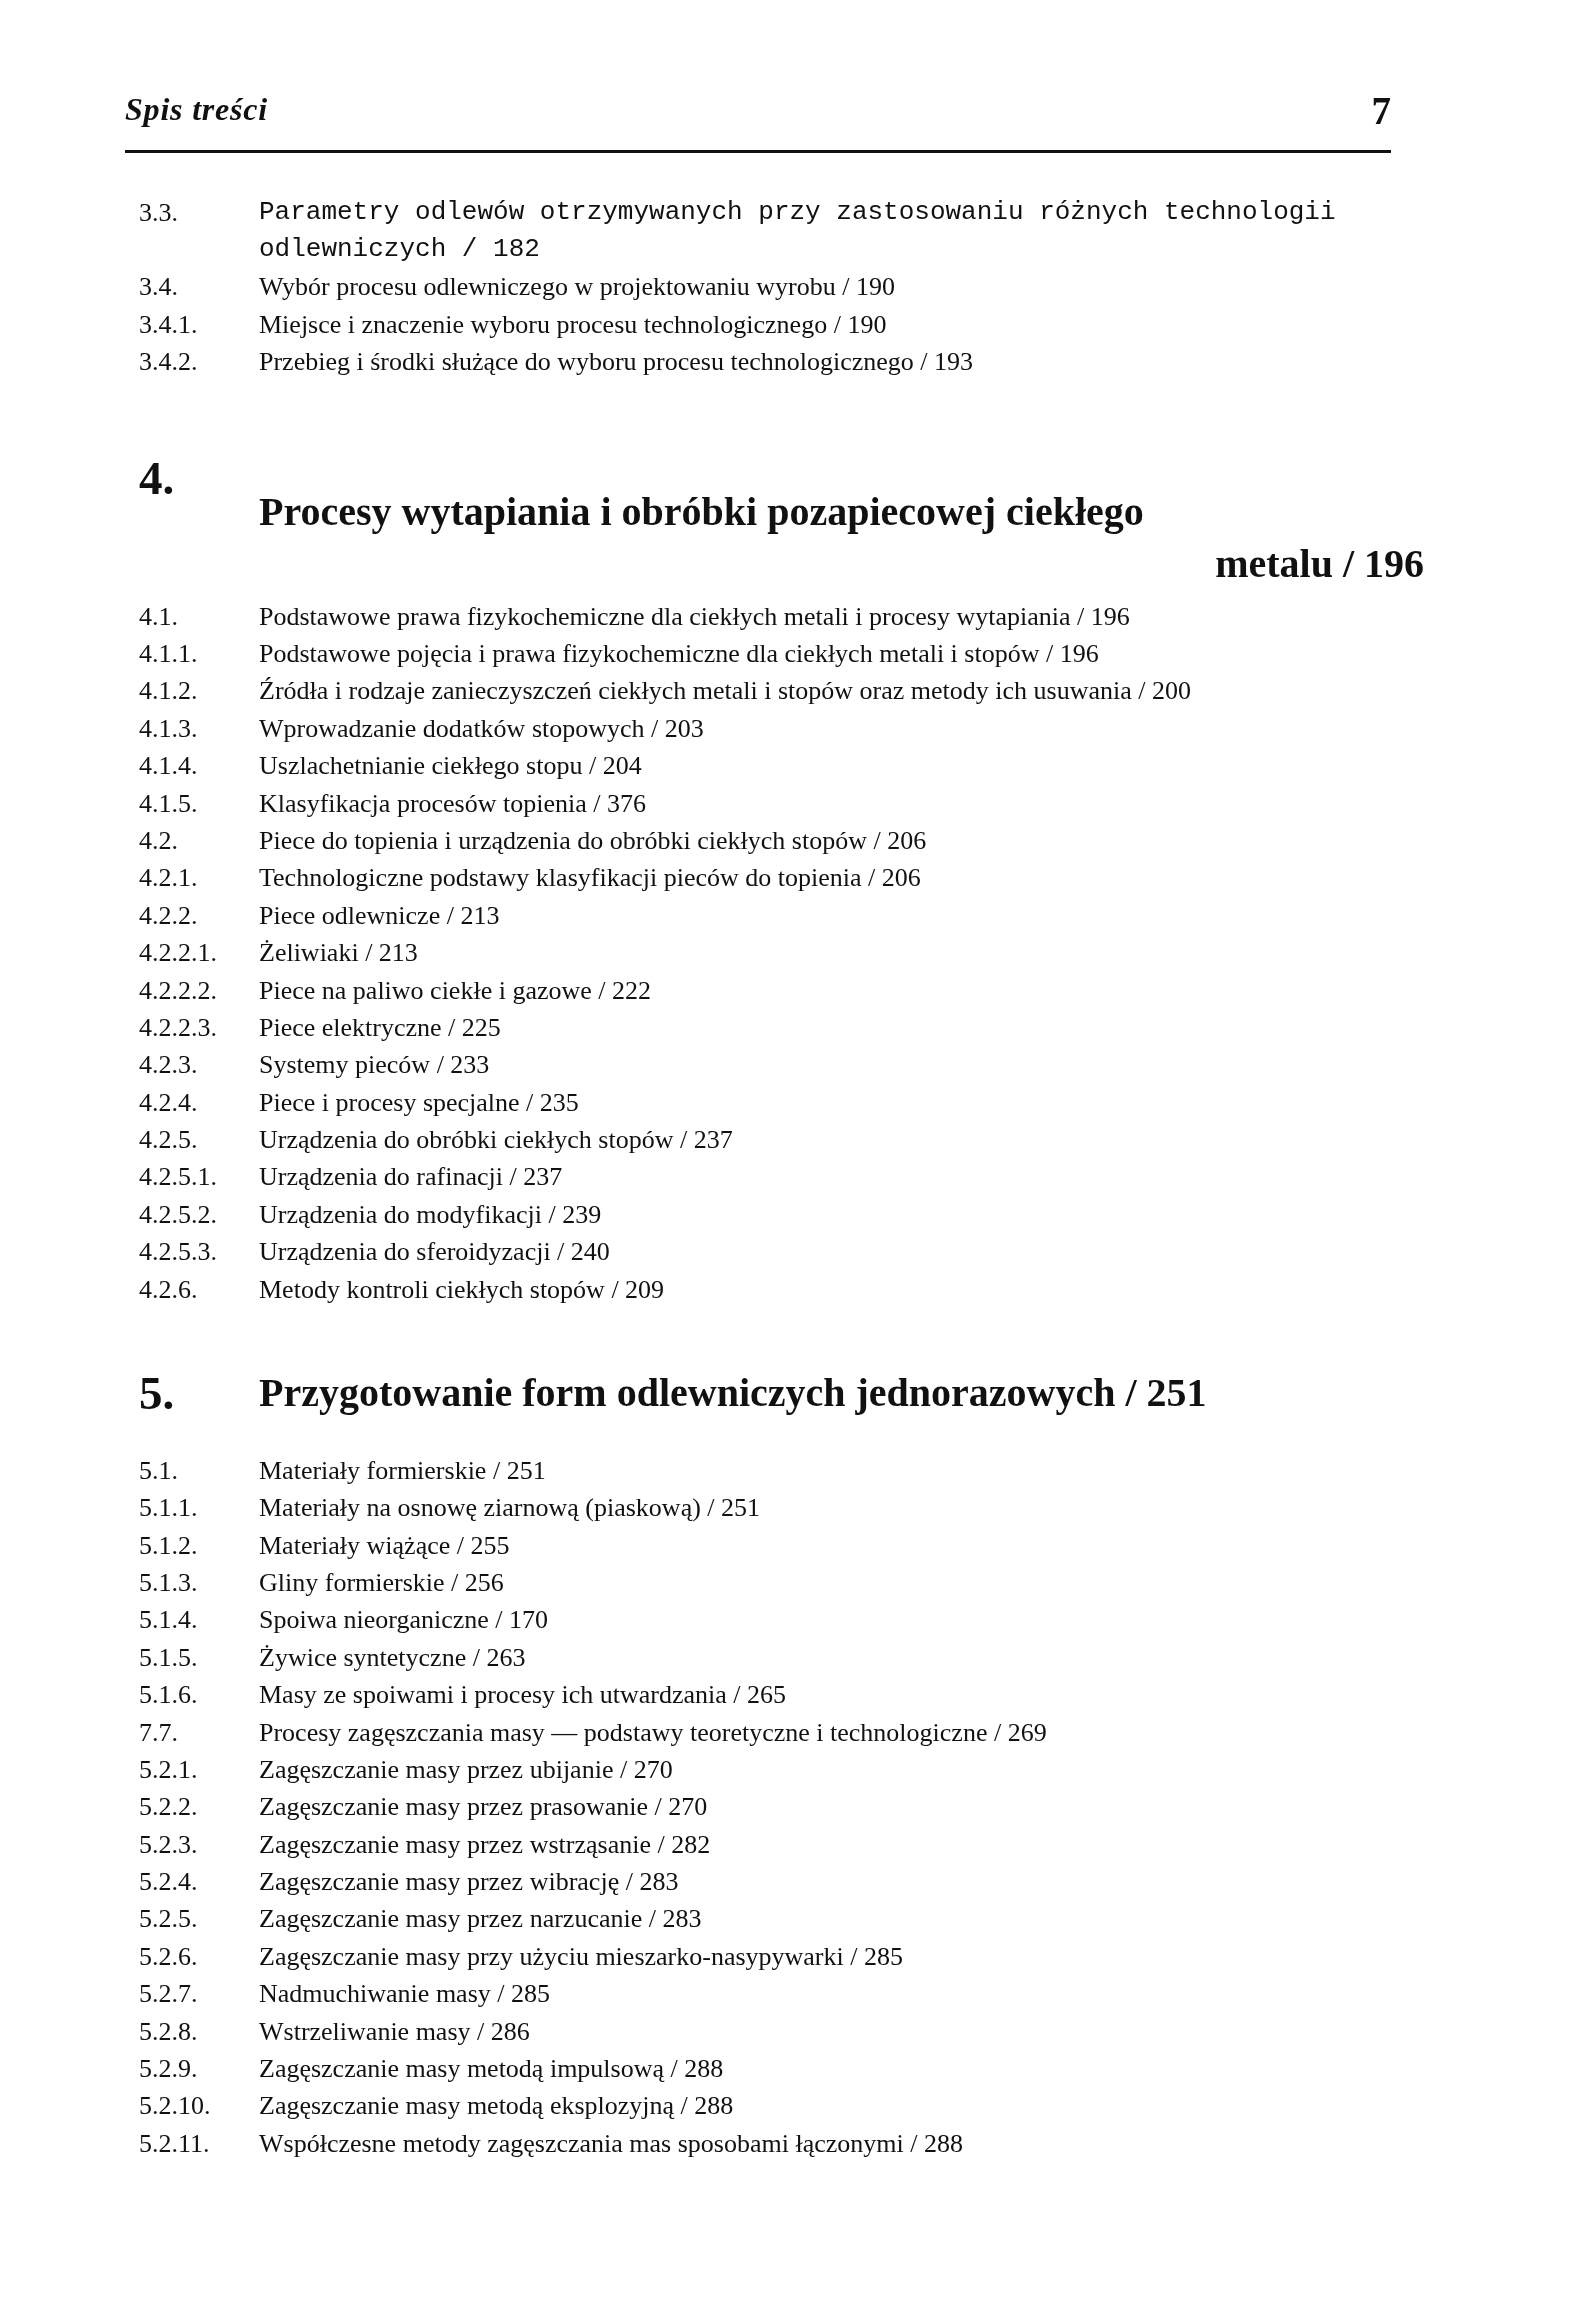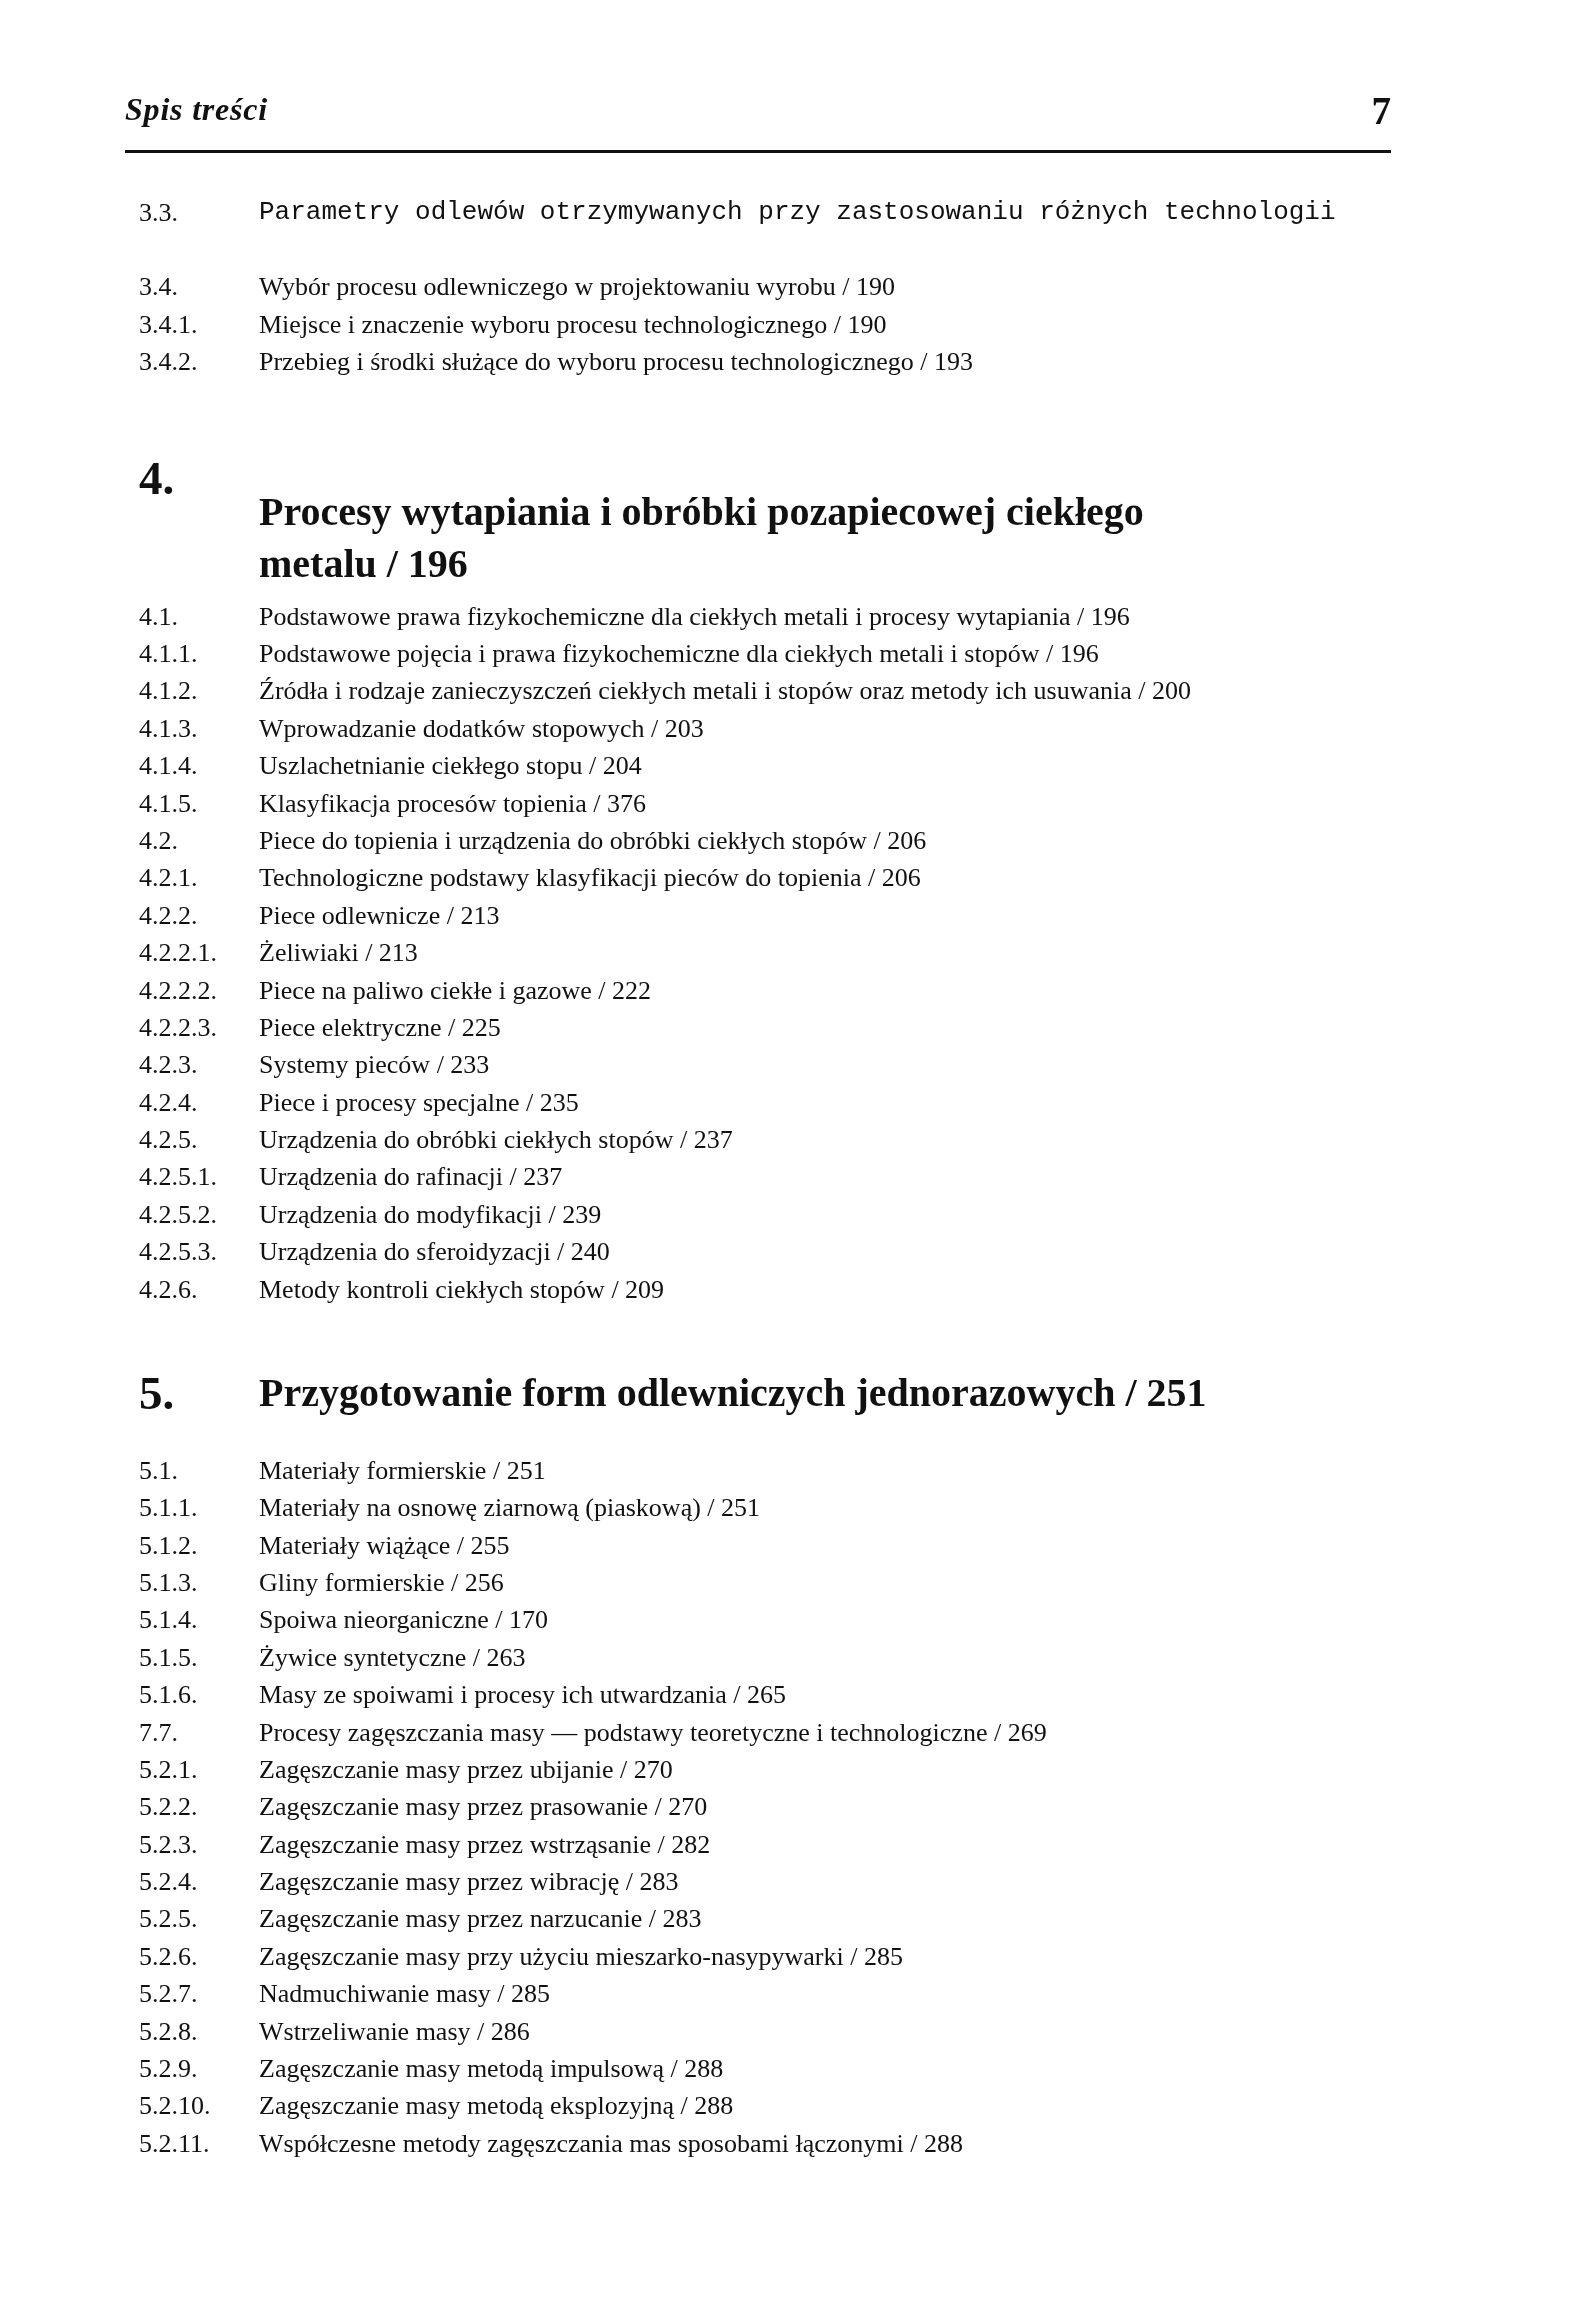--- a/index.html
+++ b/index.html
@@ -32,40 +32,41 @@
     <span class="page-number">7</span>
   </div>
   <div class="head-rule"></div>
 
   <div class="toc">
 
     <div class="entry" style="top:194px;">
       <span class="num">3.3.</span>
       <span class="txt">
         <span class="cont">Parametry odlewów otrzymywanych przy zastosowaniu różnych technologii</span>
+        <span class="cont">odlewniczych / 182</span>
       </span>
     </div>
     <div class="entry" style="top:268px;">
       <span class="num">3.4.</span>
       <span class="txt">Wybór procesu odlewniczego w projektowaniu wyrobu / 190</span>
     </div>
     <div class="entry" style="top:306px;">
       <span class="num">3.4.1.</span>
       <span class="txt">Miejsce i znaczenie wyboru procesu technologicznego / 190</span>
     </div>
     <div class="entry" style="top:343px;">
       <span class="num">3.4.2.</span>
       <span class="txt">Przebieg i środki służące do wyboru procesu technologicznego / 193</span>
     </div>
 
     <div class="chapter" style="top:452px;">
       <span class="num">4.</span>
       <span class="txt">
         <span style="display:block;margin-top:34px;">Procesy wytapiania i obróbki pozapiecowej ciekłego</span>
-        <span style="display:block;">metalu / 196</span>
+        <span style="display:block;text-align:right;">metalu / 196</span>
       </span>
     </div>
 
     <div id="part2">
         <div class="entry" style="top: 598px;">
           <span class="num">4.1.</span>
           <span class="txt">Podstawowe prawa fizykochemiczne dla ciekłych metali i procesy wytapiania / 196</span>
         </div>
         <div class="entry" style="top: 635px;">
           <span class="num">4.1.1.</span>

